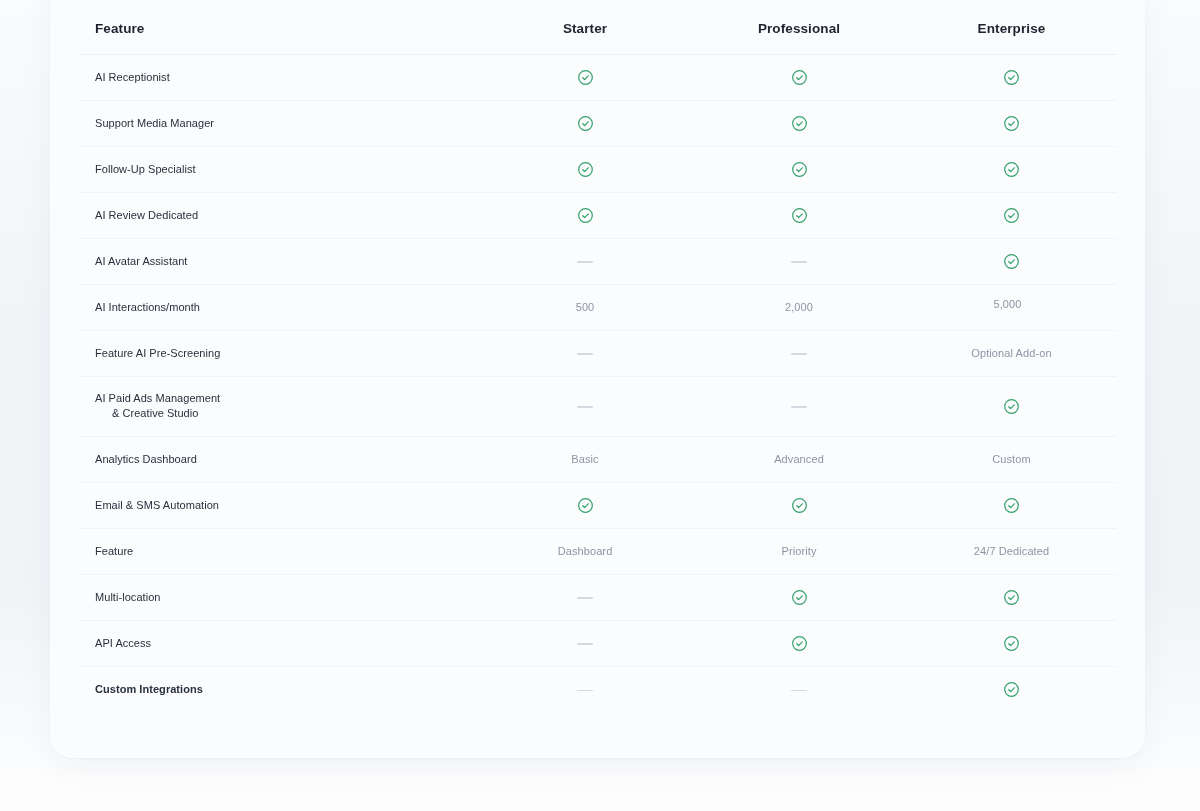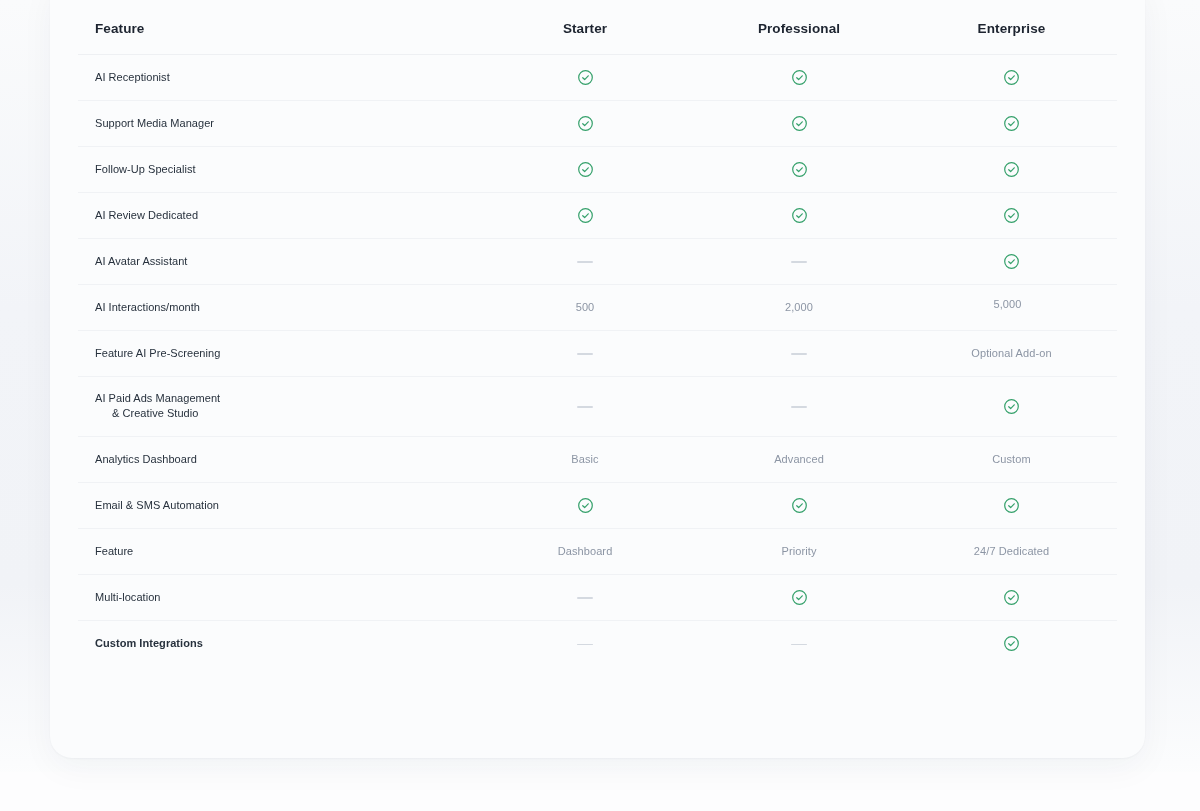--- a/index.html
+++ b/index.html
@@ -287,20 +287,32 @@
             <td class="val-cell"><span class="check-icon"><svg width="17" height="17" viewBox="0 0 24 24" fill="none" stroke="#34a06a" stroke-width="1.7" stroke-linecap="round" stroke-linejoin="round">
                   <circle cx="12" cy="12" r="9.6"></circle>
                   <path d="M8.1 12.3l2.7 2.6 5.1-5.3"></path>
                 </svg></span></td>
             <td class="val-cell"><span class="check-icon"><svg width="17" height="17" viewBox="0 0 24 24" fill="none" stroke="#34a06a" stroke-width="1.7" stroke-linecap="round" stroke-linejoin="round">
                   <circle cx="12" cy="12" r="9.6"></circle>
                   <path d="M8.1 12.3l2.7 2.6 5.1-5.3"></path>
                 </svg></span></td>
           </tr>
           <tr>
+            <td class="feature-cell">API Access</td>
+            <td class="val-cell"><span class="dash"></span></td>
+            <td class="val-cell"><span class="check-icon"><svg width="17" height="17" viewBox="0 0 24 24" fill="none" stroke="#34a06a" stroke-width="1.7" stroke-linecap="round" stroke-linejoin="round">
+                  <circle cx="12" cy="12" r="9.6"></circle>
+                  <path d="M8.1 12.3l2.7 2.6 5.1-5.3"></path>
+                </svg></span></td>
+            <td class="val-cell"><span class="check-icon"><svg width="17" height="17" viewBox="0 0 24 24" fill="none" stroke="#34a06a" stroke-width="1.7" stroke-linecap="round" stroke-linejoin="round">
+                  <circle cx="12" cy="12" r="9.6"></circle>
+                  <path d="M8.1 12.3l2.7 2.6 5.1-5.3"></path>
+                </svg></span></td>
+          </tr>
+          <tr>
             <td class="feature-cell">Custom Integrations</td>
             <td class="val-cell"><span class="dash"></span></td>
             <td class="val-cell"><span class="dash"></span></td>
             <td class="val-cell"><span class="check-icon"><svg width="17" height="17" viewBox="0 0 24 24" fill="none" stroke="#34a06a" stroke-width="1.7" stroke-linecap="round" stroke-linejoin="round">
                   <circle cx="12" cy="12" r="9.6"></circle>
                   <path d="M8.1 12.3l2.7 2.6 5.1-5.3"></path>
                 </svg></span></td>
           </tr>
         </tbody>
     </table>

